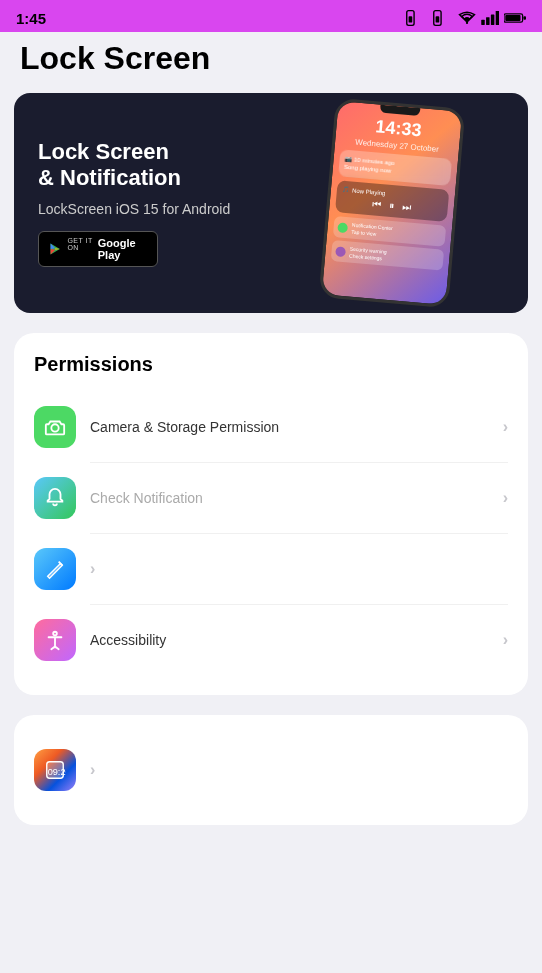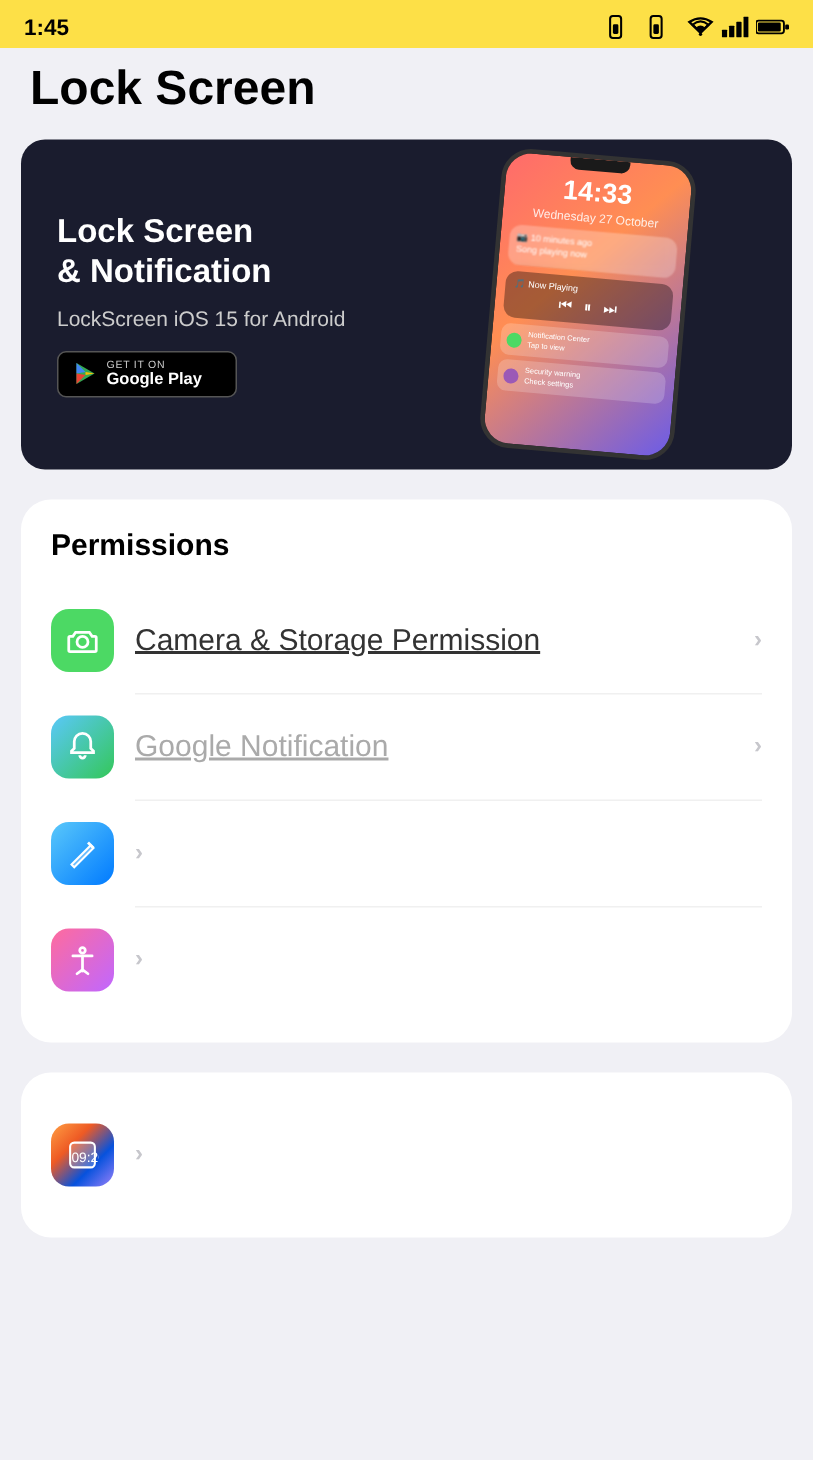--- a/index.html
+++ b/index.html
@@ -15,21 +15,21 @@
       font-family: -apple-system, BlinkMacSystemFont, 'Segoe UI', sans-serif;
       overflow-x: hidden;
     }
 
     
     .status-bar {
       display: flex;
       justify-content: space-between;
       align-items: center;
       padding: 8px 16px 4px 16px;
-      background: #fde047;
+      background: #d946ef;
       height: 32px;
     }
 
     .status-time {
       font-size: 15px;
       font-weight: 600;
       color: #000;
     }
 
     .status-icons {
@@ -88,21 +88,20 @@
       background: #000;
       border: 1px solid #555;
       border-radius: 6px;
       padding: 5px 10px;
       gap: 6px;
       width: 120px;
     }
 
     .gp-text {
       display: flex;
-      flex-direction: column;
     }
 
     .gp-text-top {
       font-size: 7px;
       color: #ccc;
       text-transform: uppercase;
       letter-spacing: 0.5px;
     }
 
     .gp-text-bottom {
@@ -279,23 +278,22 @@
     .icon-pink {
       background: linear-gradient(135deg, #ff6b9d, #c067ff);
     }
 
     .icon-wallpaper {
       background: linear-gradient(135deg, #ff9f43, #ee5a24, #0652DD, #9980FA);
     }
 
     .menu-label {
       flex: 1;
-      font-size: 20px;
+      font-size: 14px;
       color: #333;
-      text-decoration: underline;
     }
 
     .menu-label-disabled {
       color: #aaa;
     }
 
     .menu-chevron {
       color: #c7c7cc;
       font-size: 16px;
       font-weight: 600;
@@ -428,21 +426,21 @@
 
   <div class="divider"></div>
 
   <div class="menu-item">
     <div class="menu-icon icon-teal">
       <svg width="22" height="22" viewBox="0 0 24 24" fill="none">
         <path d="M12 2C8.5 2 6 5 6 8v5l-2 2v1h16v-1l-2-2V8c0-3-2.5-6-6-6z" stroke="#fff" stroke-width="2" fill="none"></path>
         <path d="M10 18a2 2 0 004 0" stroke="#fff" stroke-width="2"></path>
       </svg>
     </div>
-    <span class="menu-label menu-label-disabled">Google Notification</span>
+    <span class="menu-label menu-label-disabled">Check Notification</span>
     <span class="menu-chevron">›</span>
   </div>
 
   <div class="divider"></div>
 
   <div class="menu-item">
     <div class="menu-icon icon-blue">
       <svg width="22" height="22" viewBox="0 0 24 24" fill="none">
         <path d="M4 20L18 6l2 2L6 22z" stroke="#fff" stroke-width="1.5" fill="rgba(255,255,255,0.3)"></path>
         <path d="M16 4l4 4" stroke="#fff" stroke-width="2"></path>
@@ -454,20 +452,21 @@
 
   <div class="divider"></div>
 
   <div class="menu-item">
     <div class="menu-icon icon-pink">
       <svg width="22" height="22" viewBox="0 0 24 24" fill="none">
         <circle cx="12" cy="5" r="2" stroke="#fff" stroke-width="2"></circle>
         <path d="M5 9h14M12 9v11M8 22l4-3 4 3" stroke="#fff" stroke-width="2" stroke-linecap="round"></path>
       </svg>
     </div>
+    <span class="menu-label">Accessibility</span>
     <span class="menu-chevron">›</span>
   </div>
 </div>
 
 <div class="card-partial">
 
   <div class="menu-item">
     <div class="menu-icon icon-wallpaper">
       <svg width="22" height="22" viewBox="0 0 24 24" fill="none">
         <rect x="3" y="3" width="18" height="18" rx="3" fill="rgba(255,255,255,0.2)" stroke="#fff" stroke-width="1.5"></rect>

